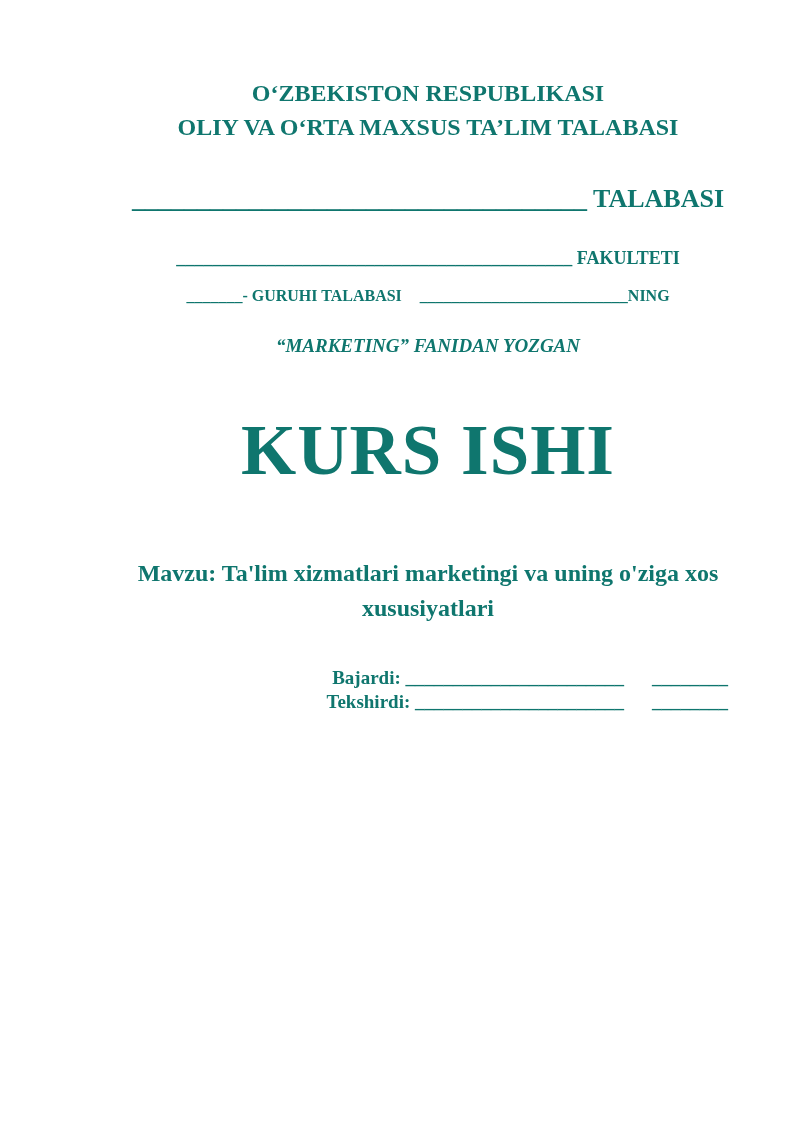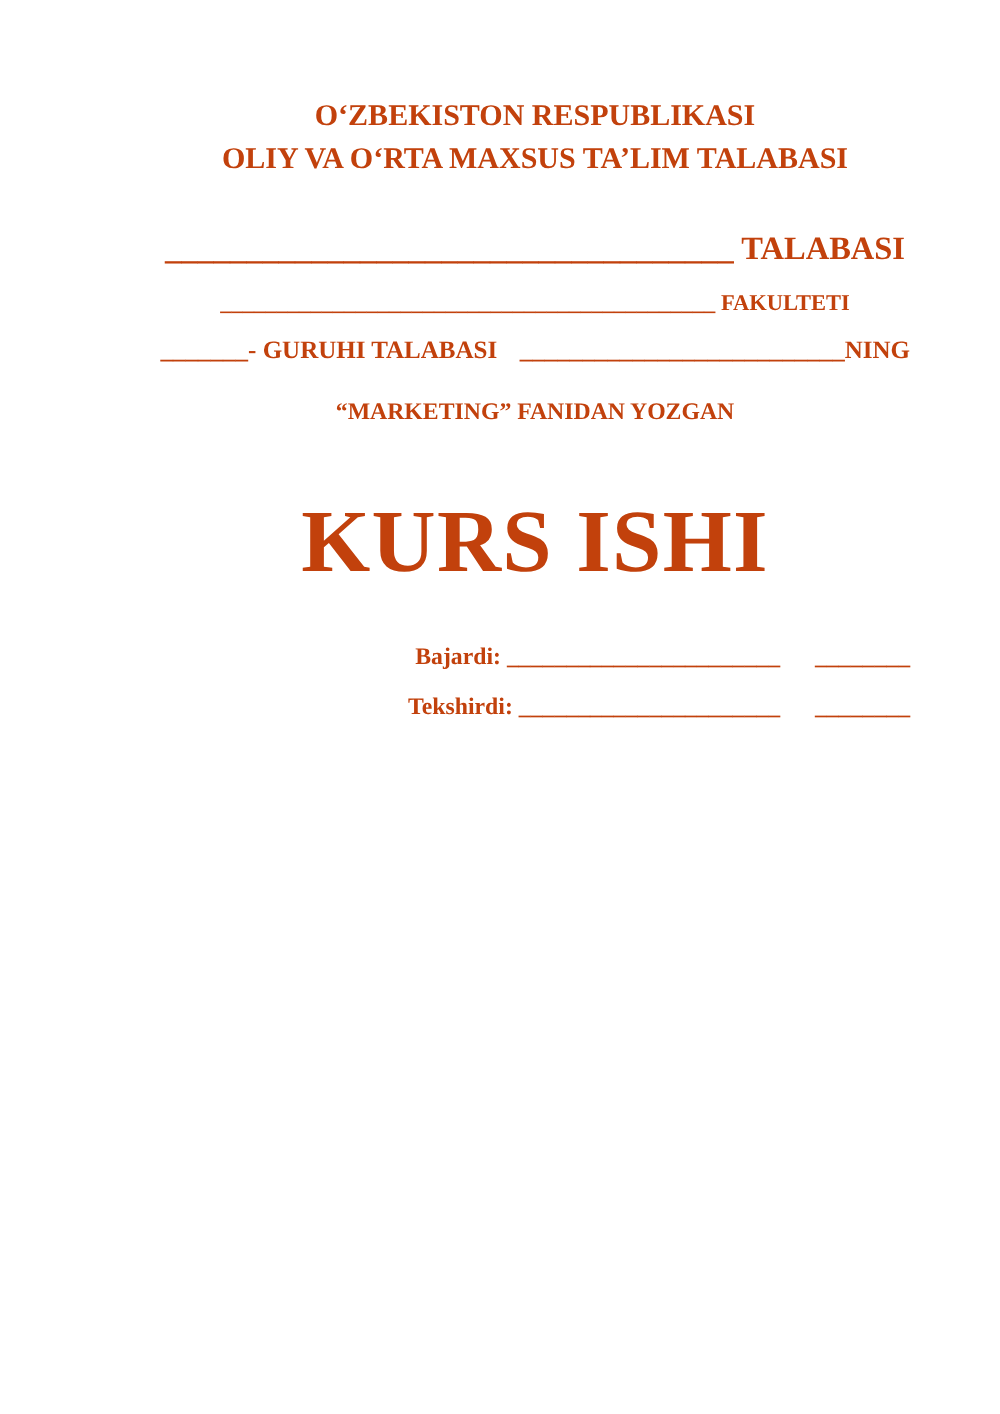--- a/index.html
+++ b/index.html
@@ -5,21 +5,21 @@
   html, body {
     margin: 0;
     padding: 0;
     background: #ffffff;
   }
   .page {
     position: relative;
     width: 800px;
     height: 1131px;
     background: #ffffff;
-    color: #c2410c;
+    color: #0f766e;
     font-family: "Liberation Serif", "DejaVu Serif", serif;
     font-weight: bold;
     box-sizing: border-box;
     padding: 76px 72px 0 128px; 
     overflow: hidden;
   }
   .center { text-align: center; }
   .ministry {
     font-size: 24px;
     line-height: 34px;
@@ -27,53 +27,53 @@
   }
   .line { margin: 0; white-space: nowrap; }
   .institute-line {
     font-size: 26px;
     line-height: 30px;
     margin-top: 40px;
   }
   .faculty-line {
     font-size: 18px;
     line-height: 24px;
-    margin-top: 16px;
+    margin-top: 32px;
   }
   .group-line {
-    font-size: 20px;
+    font-size: 16px;
     line-height: 24px;
     margin-top: 14px;
-    text-align: right;
   }
   .group-line .blank2 { margin-left: 18px; }
   .subject-line {
     font-size: 19px;
     line-height: 24px;
     margin-top: 26px;
+    font-style: italic;
   }
   .main-title {
     font-size: 71px;
     line-height: 80px;
     margin-top: 52px;
     letter-spacing: 1px;
   }
   .topic {
     font-size: 24px;
     line-height: 35px;
     margin-top: 66px;
   }
   .sign-block {
     margin-top: 40px;
     font-size: 19px;
     line-height: 24px;
     text-align: right;
   }
   .sign-line { margin: 0; white-space: nowrap; }
-  .sign-line + .sign-line { margin-top: 16px; }
+  .sign-line + .sign-line { }
   .gap { display: inline-block; width: 28px; }
 </style>
 </head>
 <body>
 
 <div class="page">
 
   <div class="ministry center">
     <div>O‘ZBEKISTON RESPUBLIKASI</div>
     <div>OLIY VA O‘RTA MAXSUS TA’LIM TALABASI</div>
@@ -88,20 +88,24 @@
     <span>____________________________________________</span>
     <span>FAKULTETI</span>
   </p>
 
   <p class="line group-line center"><span>_______</span><span>- GURUHI TALABASI</span><span class="blank2">__________________________</span><span>NING</span></p>
 
   <p class="line subject-line center">“MARKETING” FANIDAN YOZGAN</p>
 
   <p class="line main-title center">KURS ISHI</p>
 
+  <div class="topic center">
+    <div>Mavzu: Ta'lim xizmatlari marketingi va uning o'ziga xos</div>
+    <div>xususiyatlari</div>
+  </div>
 
   <div class="sign-block">
     <p class="sign-line">
       <span>Bajardi:</span>
       <span>_______________________</span><span class="gap"></span><span>________</span>
     </p>
     <p class="sign-line">
       <span>Tekshirdi:</span>
       <span>______________________</span><span class="gap"></span><span>________</span>
     </p>

